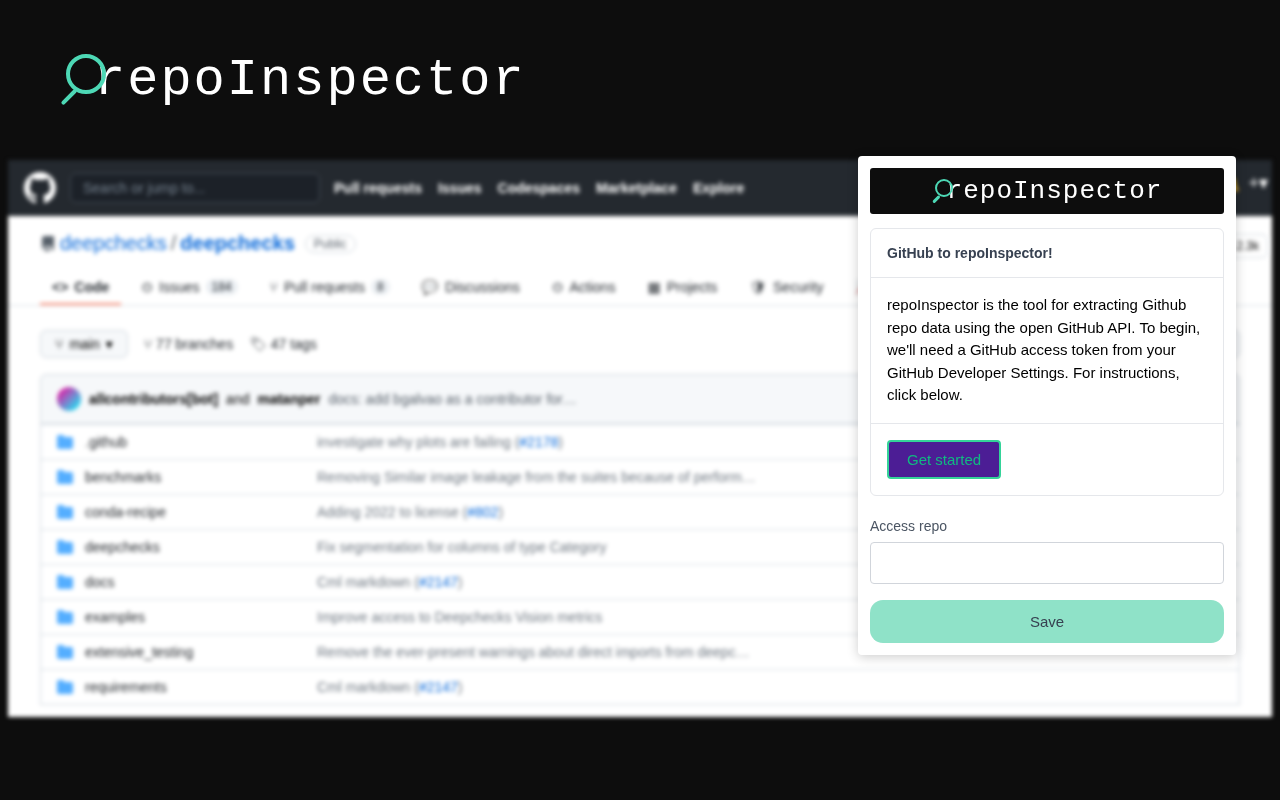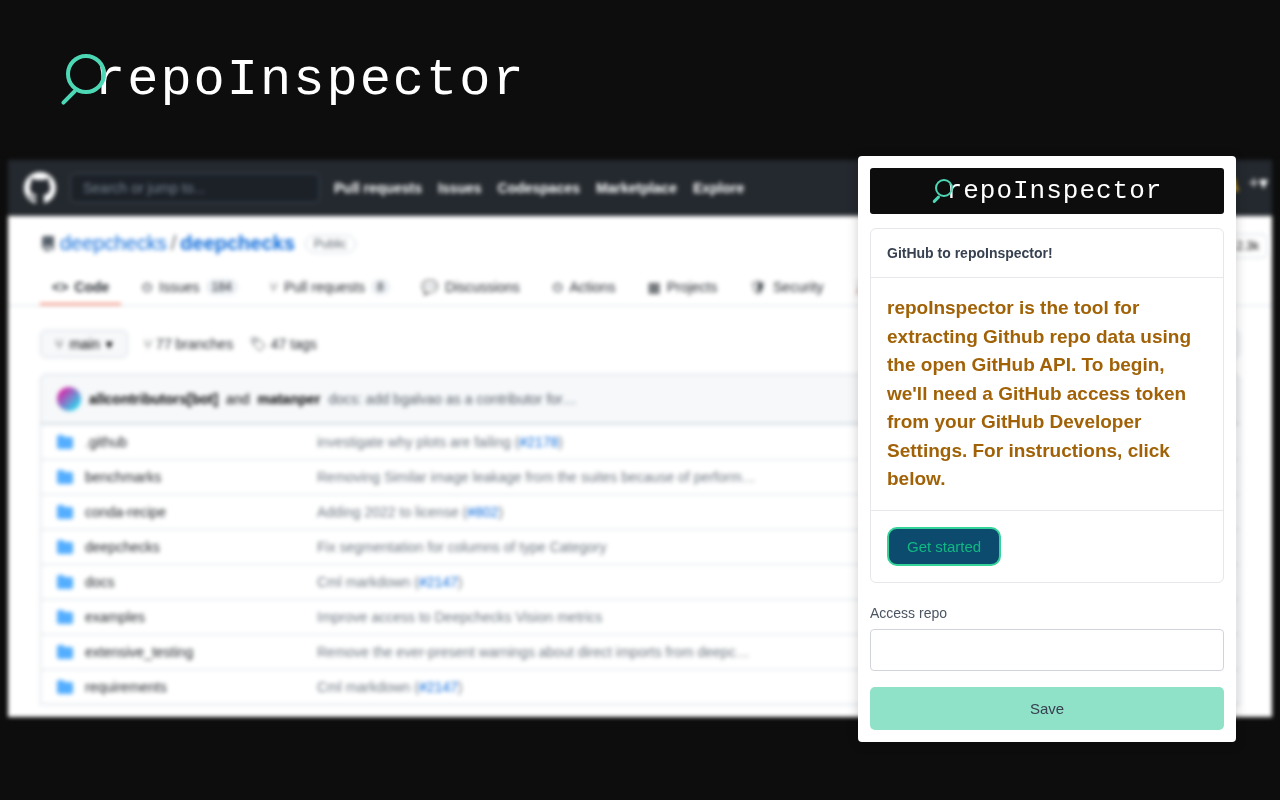--- a/index.html
+++ b/index.html
@@ -237,34 +237,34 @@
 }
 .ext-card-header {
   padding: 16px;
   border-bottom: 1px solid #e5e7eb;
   font-weight: 600;
   font-size: 14px;
   color: #374151;
 }
 .ext-card-body {
   padding: 16px;
-  font-size: 19px;
+  font-size: 15px;
   line-height: 1.5;
-  color: #a16207;
-  font-weight: 700;
+  color: #000000;
+  font-weight: 400;
 }
 .ext-card-footer {
   padding: 16px;
   border-top: 1px solid #e5e7eb;
 }
 .ext-get-started {
   border: 2px solid #34d399;
   color: #10b981;
-  background: #0c4a6e;
-  border-radius: 10px;
+  background: #4c1d95;
+  border-radius: 4px;
   padding: 9px 18px;
   font-size: 15px;
   font-weight: 500;
   cursor: pointer;
 }
 .ext-label {
   font-size: 14px;
   color: #4b5563;
   margin-bottom: 8px;
   display: block;
@@ -274,21 +274,21 @@
   border: 1px solid #d1d5db;
   border-radius: 4px;
   padding: 12px;
   font-size: 14px;
   margin-bottom: 16px;
 }
 .ext-save {
   width: 100%;
   background: #8fe2c8;
   border: none;
-  border-radius: 5px;
+  border-radius: 13px;
   padding: 13px;
   font-size: 15px;
   color: #374151;
   cursor: pointer;
 }
 .gh-right-actions {
   position: absolute;
   top: 172px;
   right: 12px;
   display: flex;

